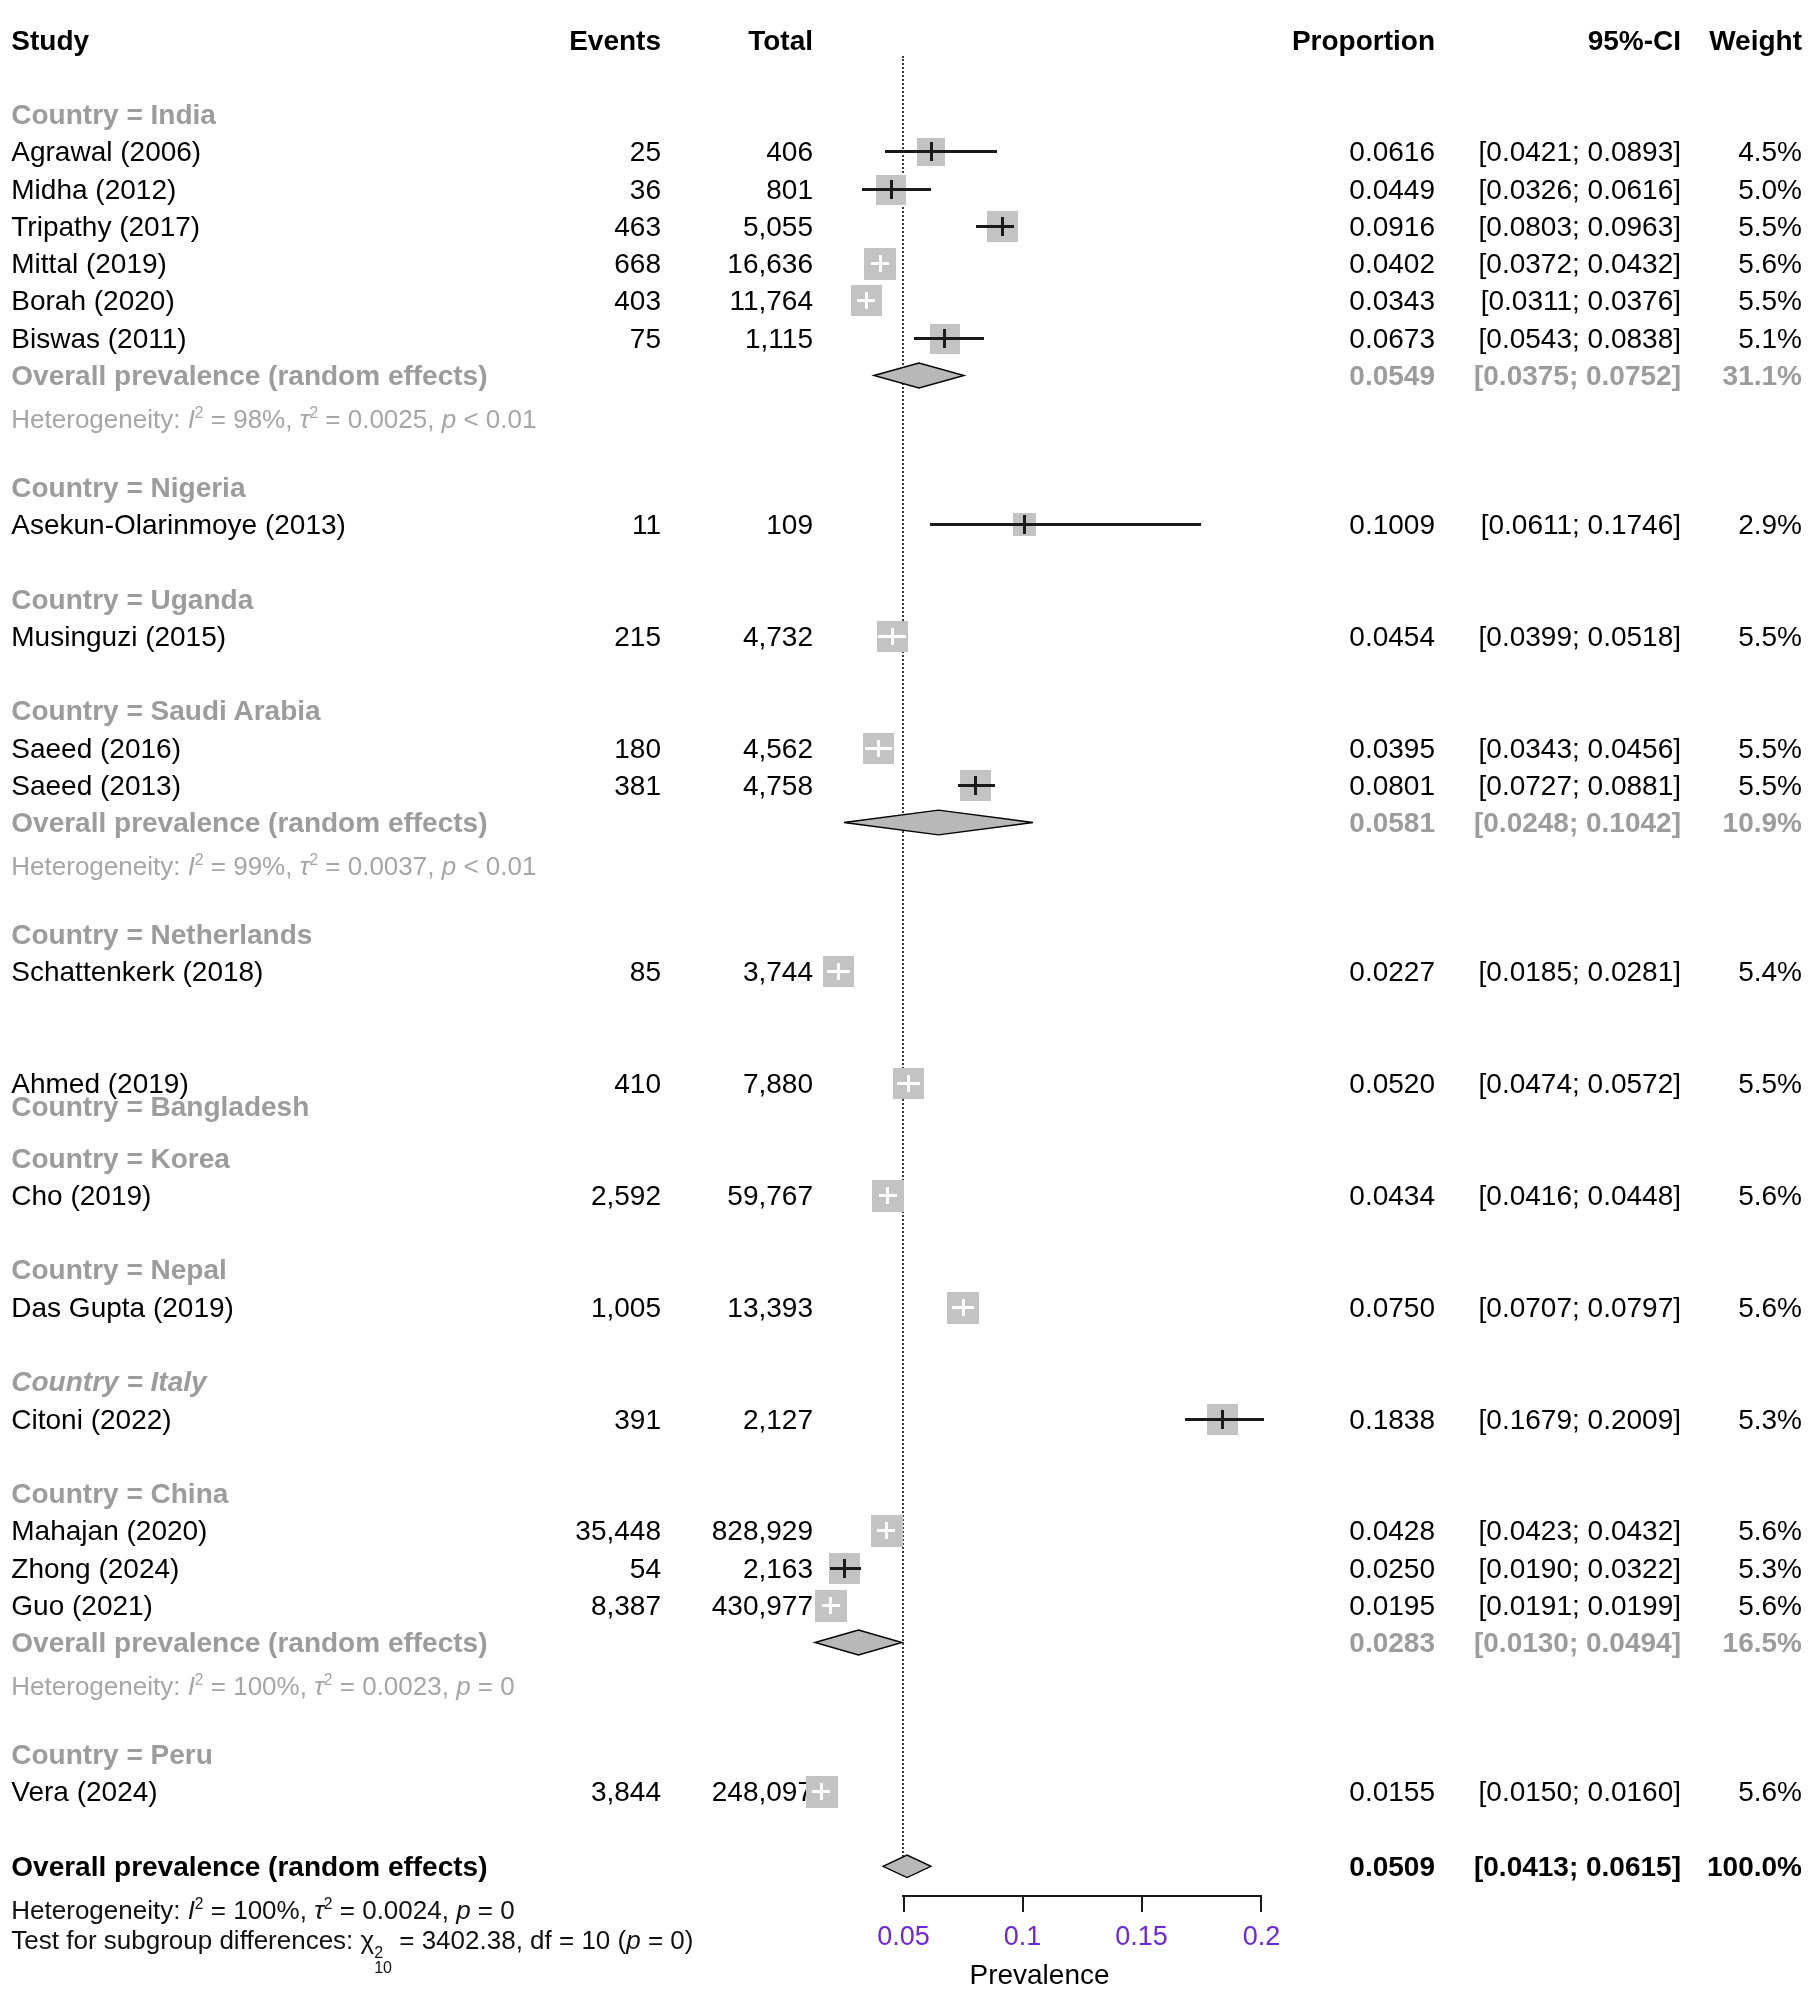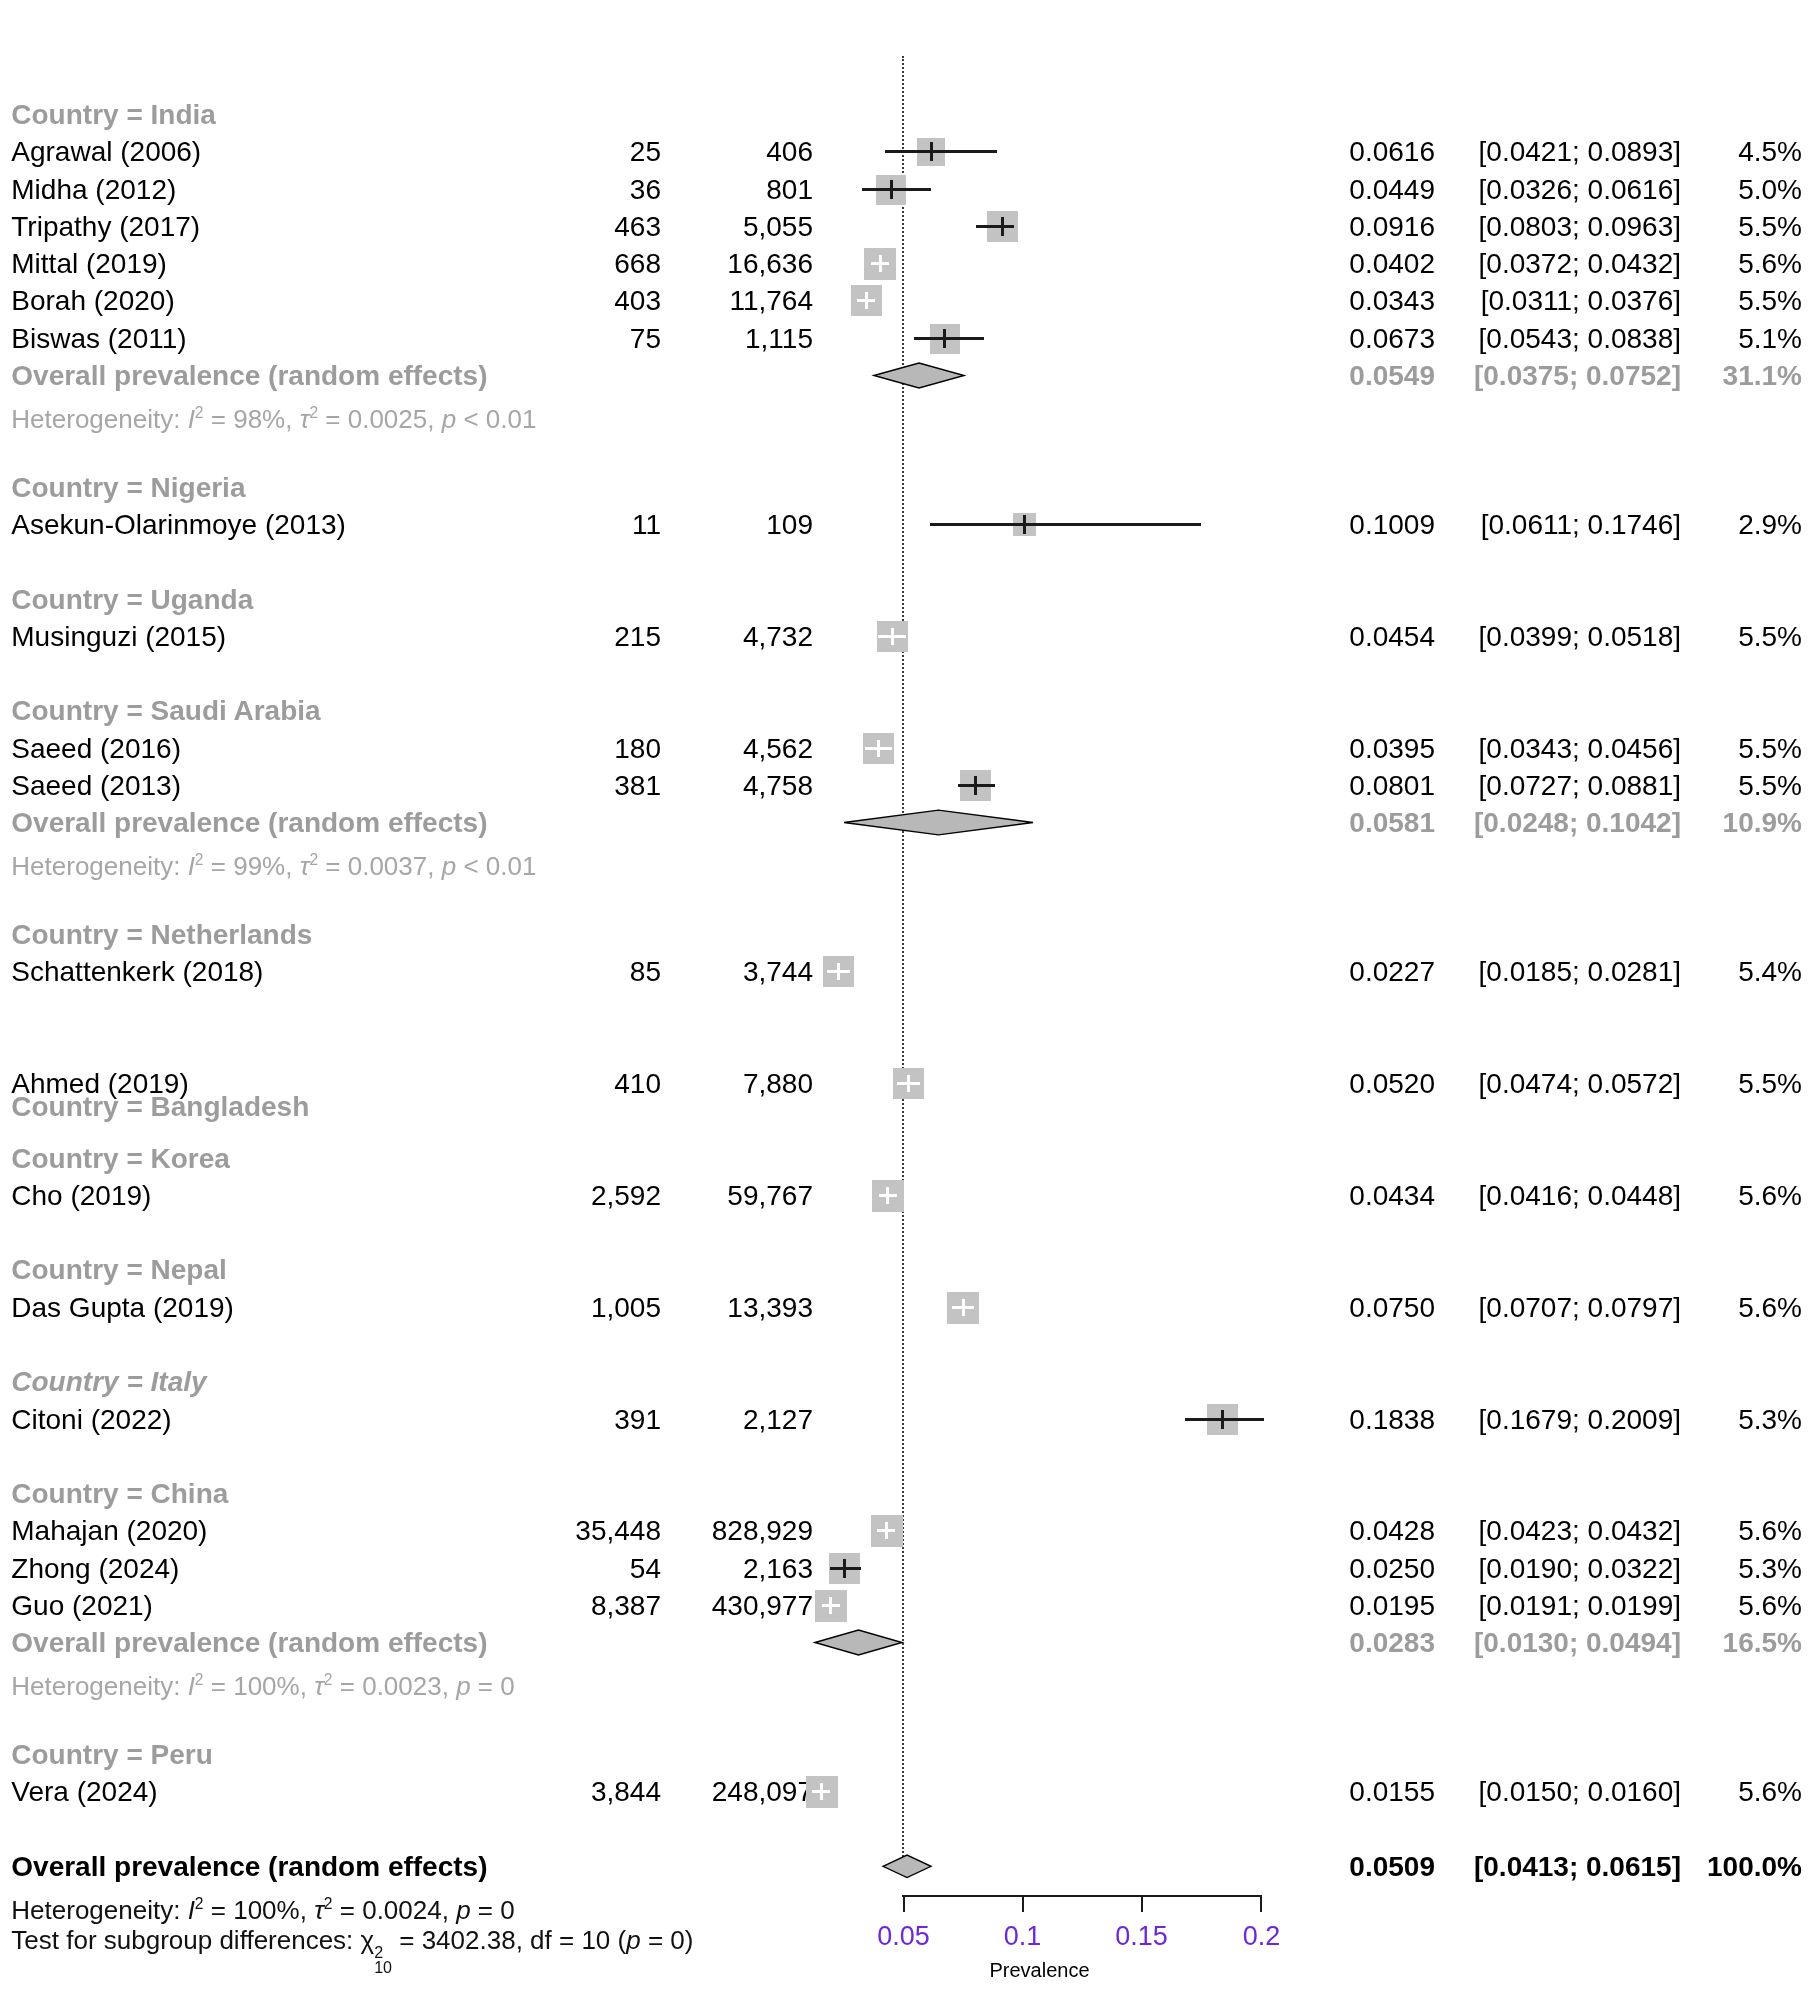--- a/index.html
+++ b/index.html
@@ -31,30 +31,38 @@
   .het sup,.het-main sup{font-size:0.6em;}
   .sq{position:absolute;background:#c3c3c3;}
   .ciline{position:absolute;height:2.8px;background:#1a1a1a;}
   .citick{position:absolute;width:2.8px;background:#1a1a1a;}
   .wline{position:absolute;height:2.8px;background:#ffffff;}
   .wtick{position:absolute;width:2.8px;background:#ffffff;}
   .nullline{position:absolute;left:902px;top:56px;height:1813px;width:0;border-left:2.3px dotted #3a3a3a;}
   .axisline{position:absolute;left:902px;top:1895px;width:360px;height:2.3px;background:#1a1a1a;}
   .axistick{position:absolute;top:1895px;width:1.7px;height:17px;background:#1a1a1a;}
   .axislabel{position:absolute;top:1919px;width:113px;text-align:center;line-height:34px;font-size:27px;color:#6d28d9;}
-  .xlabel{position:absolute;left:870px;top:1959px;width:339px;text-align:center;font-size:20px;color:#000;}
+  .xlabel{position:absolute;left:870px;top:1959px;width:339px;text-align:center;font-size:28px;color:#000;}
   .stk{display:inline-flex;flex-direction:column;font-size:16px;line-height:15.2px;vertical-align:-9px;text-align:left;}
   i{font-style:italic;}
   svg.diamond{position:absolute;overflow:visible;}
 </style>
 </head>
 <body>
 
 <div class="page">
 
+  <div class="row" style="top:21.5px;">
+    <span class="cell c-study hdr">Study</span>
+    <span class="cell c-events hdr">Events</span>
+    <span class="cell c-total hdr">Total</span>
+    <span class="cell c-prop hdr">Proportion</span>
+    <span class="cell c-ci hdr">95%-CI</span>
+    <span class="cell c-weight hdr">Weight</span>
+  </div>
 
   <div class="nullline"></div>
 
   <div id="rows">
       <div class="row" style="top: 96px;">
         <span class="cell c-study grp">Country = India</span>
       </div>
       <div class="row" style="top: 133px;">
         <span class="cell c-study study-txt">Agrawal (2006)</span>
         <span class="cell c-events study-txt">25</span>

